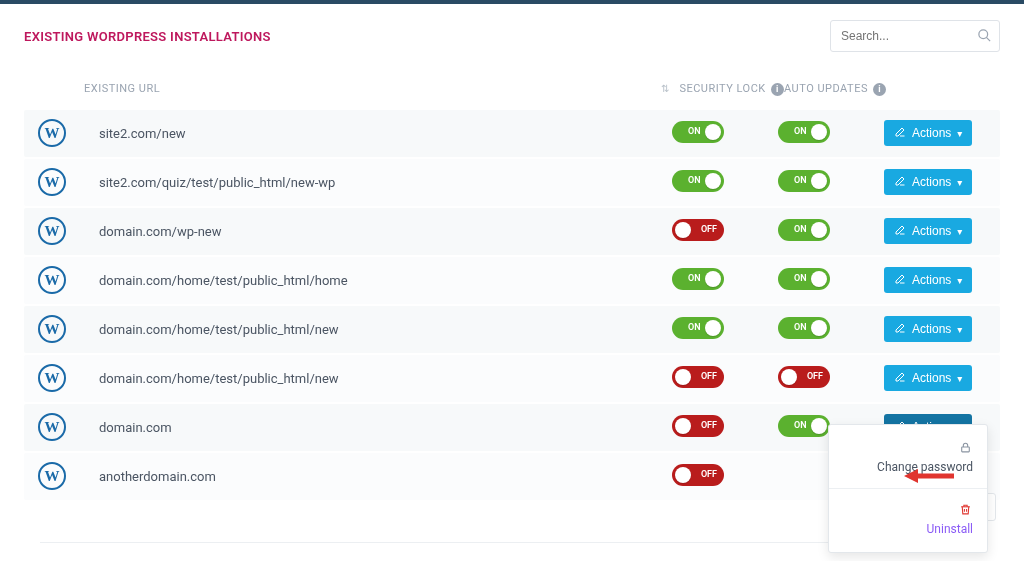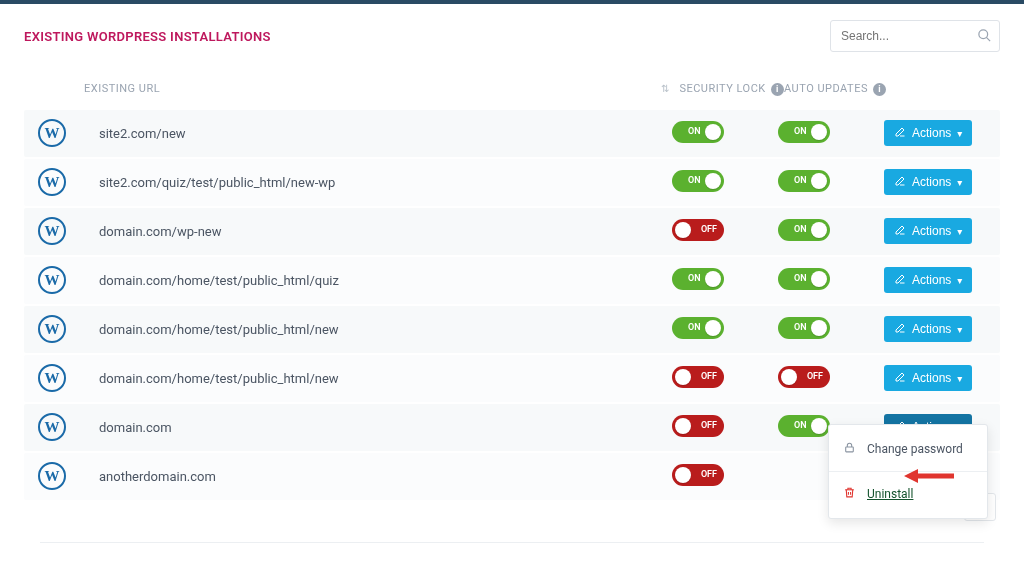--- a/index.html
+++ b/index.html
@@ -36,23 +36,23 @@
   .toggle.off .knob { left:3px; }
   .toggle.off .lbl { right:7px; }
 
   .actbtn { display:inline-flex; align-items:center; gap:6px; height:26px; padding:0 10px; background:#19a9e1; color:#fff; border:none; border-radius:3px; font-size:12px; cursor:pointer; }
   .actbtn.open { background:#1474a3; }
   .caret { font-size:10px; }
 
   .info { display:inline-flex; width:13px; height:13px; border-radius:50%; background:#9aa4b1; color:#fff; align-items:center; justify-content:center; font-size:9px; font-weight:700; margin-left:2px; }
 
   .menu { position:absolute; right:36px; top:420px; width:160px; background:#fff; border:1px solid #e3e7eb; border-radius:3px; box-shadow:0 4px 12px rgba(0,0,0,.1); padding:6px 0; z-index:5; }
-  .menu .mi { display:flex; align-items:center; gap:10px; padding:10px 14px; color:#4b5563; font-size:12px; cursor:pointer; }
+  .menu .mi { display:flex; align-items:flex-end; gap:3px; padding:10px 14px; color:#4b5563; font-size:12px; cursor:pointer;flex-direction:column; }
   .menu .sep { height:1px; background:#eceff2; margin:4px 0; }
-  .menu .danger { color:#14532d;text-decoration:underline; }
+  .menu .danger { color:#8b5cf6; }
   .mi-ico { width:14px; color:#8a94a1; }
   .danger .mi-ico { color:#e0352f; }
 
   .arrow { position:absolute; right:70px; top:462px; z-index:6; pointer-events:none; }
 
   .pager { position:absolute; right:28px; bottom:40px; display:flex; gap:4px; }
   .pager .pg { height:28px; padding:0 10px; border:1px solid #e3e7eb; border-radius:3px; background:#fff; color:#8a94a1; font-size:12px; display:inline-flex; align-items:center; }
 
   .rule { position:absolute; left:40px; right:40px; bottom:18px; height:1px; background:#eceff2; }
 </style>
@@ -148,21 +148,21 @@
                 </svg></span>
               <span>Actions</span>
               <span class="caret">▾</span>
             </button></div>
         </div>
         <div class="row">
           <div class="col-icon">
             <div class="wp">W</div>
           </div>
           <div class="col-url">
-            <span class="url">domain.com/home/test/public_html/quiz</span>
+            <span class="url">domain.com/home/test/public_html/home</span>
           </div>
           <span class="sortico"> </span>
           <div style="width: 106px;"><div class="toggle on"><span class="lbl">ON</span><span class="knob"></span></div></div>
           <div style="width: 106px;"><div class="toggle on"><span class="lbl">ON</span><span class="knob"></span></div></div>
           <div class="col-act"><button class="actbtn">
               <span><svg width="12" height="12" viewBox="0 0 24 24" fill="none" stroke="currentColor" stroke-width="2">
                   <path d="M12 20h9"></path>
                   <path d="M16 4l4 4L8 20H4v-4L16 4z"></path>
                 </svg></span>
               <span>Actions</span>

